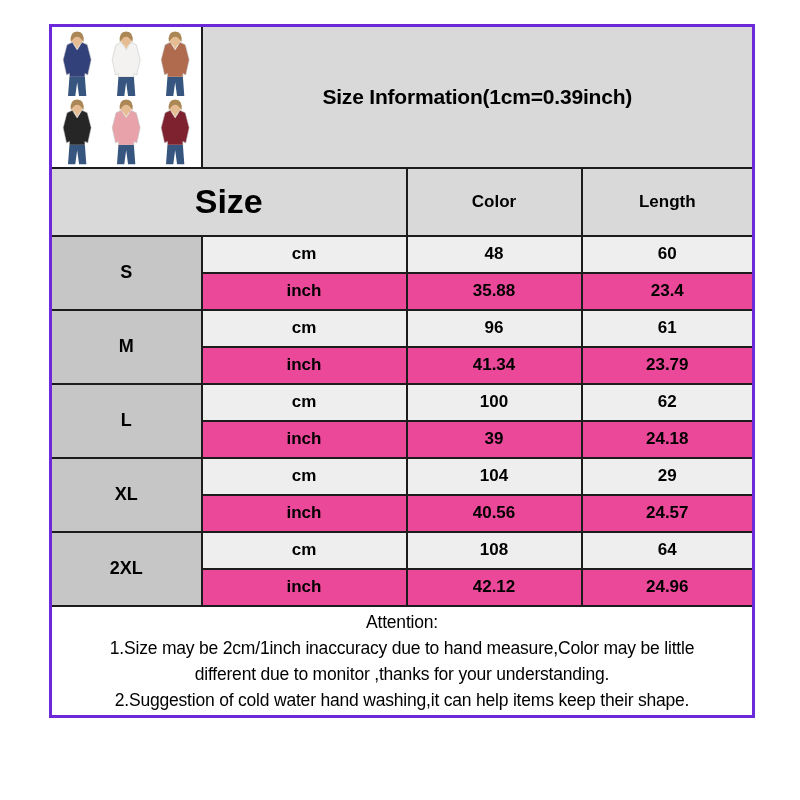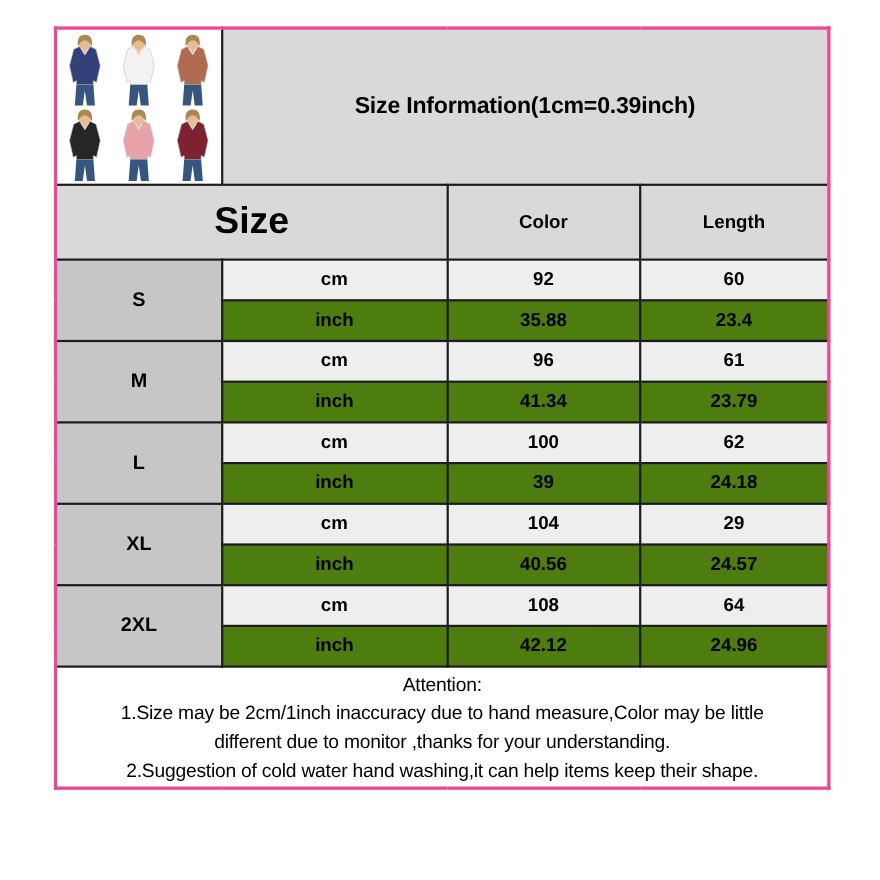--- a/index.html
+++ b/index.html
@@ -13,42 +13,42 @@
   }
   #page-root { position: relative; width: 800px; height: 800px; }
 
   table.chart {
     position: absolute;
     left: 49px;
     top: 24px;
     width: 703px;
     border-collapse: collapse;
     table-layout: fixed;
-    border: 3px solid #ec4899;
+    border: 3px solid #6d28d9;
   }
   table.chart td {
     border: 2px solid #1c1c1c;
     padding: 0;
     text-align: center;
     vertical-align: middle;
   }
 
   .r-top { height: 142px; }
   .c-img { background: #ffffff; }
   .c-title { background: #d9d9d9; font-weight: bold; font-size: 21px; letter-spacing: -0.2px; }
 
   .r-head { height: 68px; }
   .r-head td { background: #d9d9d9; font-weight: bold; }
   .c-size-h { font-size: 34px; }
   .c-h { font-size: 17px; }
 
   .r-cm { height: 37px; }
   .r-inch { height: 37px; }
   .r-cm td { background: #eeeeee; }
-  .r-inch td { background: #4d7c0f; }
+  .r-inch td { background: #ec4899; }
   .c-unit, .c-val { font-weight: bold; font-size: 17px; }
   td.c-label { background: #c6c6c6; font-weight: bold; font-size: 18px; }
 
   .r-att { height: 111px; }
   td.c-att {
     background: #ffffff;
     text-align: left;
     vertical-align: top;
     padding: 5px 8px;
     font-size: 17.5px;
@@ -127,21 +127,21 @@
 
     <tr class="r-head">
       <td class="c-size-h" colspan="2">Size</td>
       <td class="c-h">Color</td>
       <td class="c-h">Length</td>
     </tr>
 
     <tr class="r-cm">
       <td class="c-label" rowspan="2">S</td>
       <td class="c-unit">cm</td>
-      <td class="c-val">92</td>
+      <td class="c-val">48</td>
       <td class="c-val">60</td>
     </tr>
     <tr class="r-inch">
       <td class="c-unit">inch</td>
       <td class="c-val">35.88</td>
       <td class="c-val">23.4</td>
     </tr>
 
     <tr class="r-cm">
       <td class="c-label" rowspan="2">M</td>

